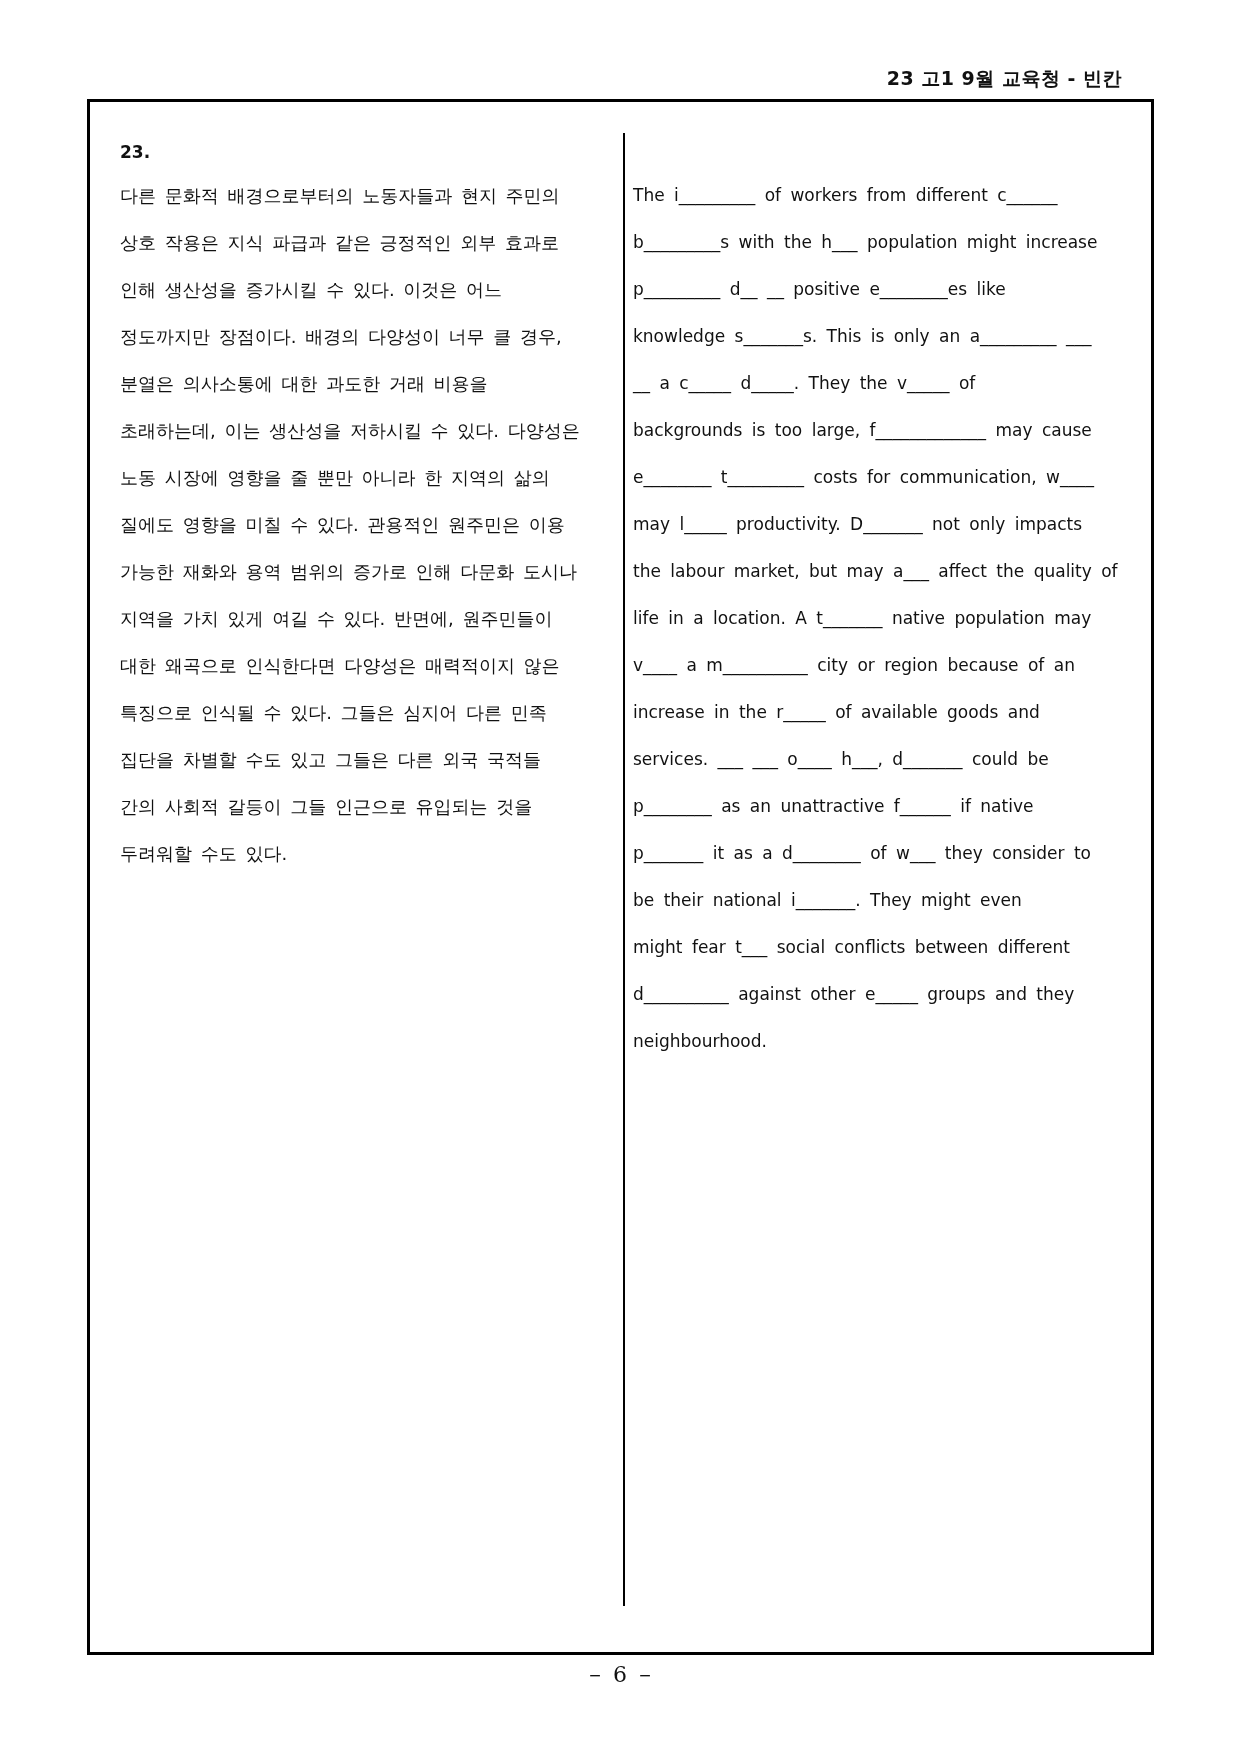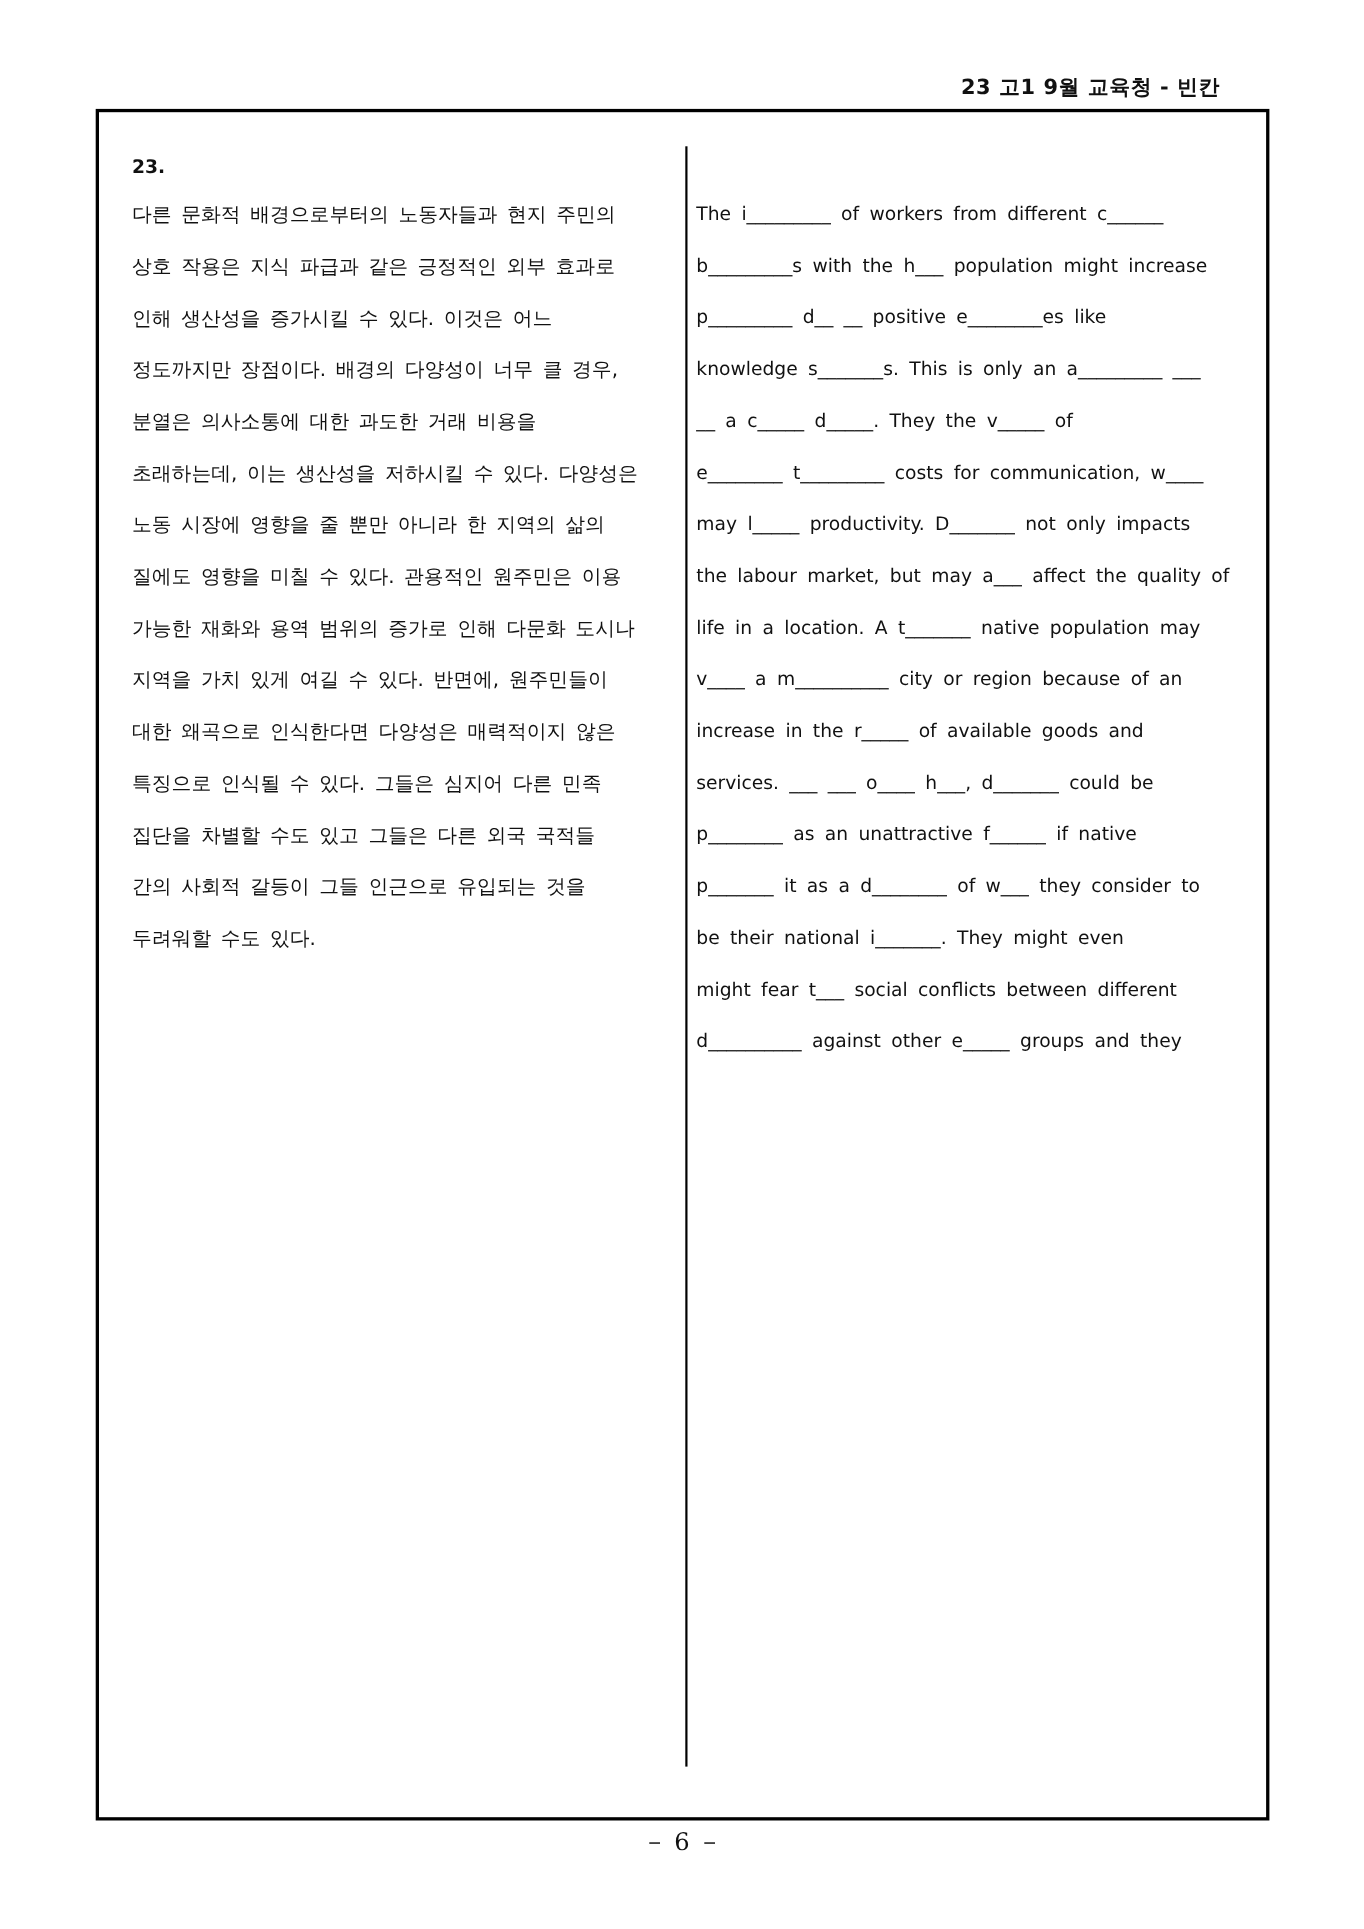--- a/index.html
+++ b/index.html
@@ -2,21 +2,21 @@
 <html><head>
   <meta charset="utf-8">
   <style>
     html, body { margin: 0; padding: 0; background: #ffffff; }
     body {
       width: 1240px; height: 1754px; position: relative; overflow: hidden;
       font-family: "DejaVu Sans", "Liberation Sans", sans-serif;
       color: #111111;
     }
     .header-title {
-      position: absolute; top: 66px; right: 131px;
+      position: absolute; top: 66px; right: 118px;
       font-size: 19px; font-weight: bold; letter-spacing: 0.5px; color: #111;
     }
     .frame {
       position: absolute; left: 87px; top: 99px; width: 1061px; height: 1550px;
       border: 3px solid #000; box-sizing: content-box;
     }
     .divider {
       position: absolute; left: 533px; top: 31px; width: 2px; height: 1473px;
       background: #000;
     }
@@ -67,28 +67,30 @@
   </div>
 
   <div class="divider"></div>
 
   <div class="col-right">
     <div class="line">The i_________ of workers from different c______</div>
     <div class="line">b_________s with the h___ population might increase</div>
     <div class="line">p_________ d__ __ positive e________es like</div>
     <div class="line">knowledge s_______s. This is only an a_________ ___</div>
     <div class="line">__ a c_____ d_____. They the v_____ of</div>
+    <div class="line">backgrounds is too large, f_____________ may cause</div>
     <div class="line">e________ t_________ costs for communication, w____</div>
     <div class="line">may l_____ productivity. D_______ not only impacts</div>
     <div class="line">the labour market, but may a___ affect the quality of</div>
     <div class="line">life in a location. A t_______ native population may</div>
     <div class="line">v____ a m__________ city or region because of an</div>
     <div class="line">increase in the r_____ of available goods and</div>
     <div class="line">services. ___ ___ o____ h___, d_______ could be</div>
     <div class="line">p________ as an unattractive f______ if native</div>
     <div class="line">p_______ it as a d________ of w___ they consider to</div>
     <div class="line">be their national i_______. They might even</div>
     <div class="line">might fear t___ social conflicts between different</div>
     <div class="line">d__________ against other e_____ groups and they</div>
+    <div class="line">neighbourhood.</div>
   </div>
 </div>
 
 <div class="page-num">－ 6 －</div>
 
 </body></html>

